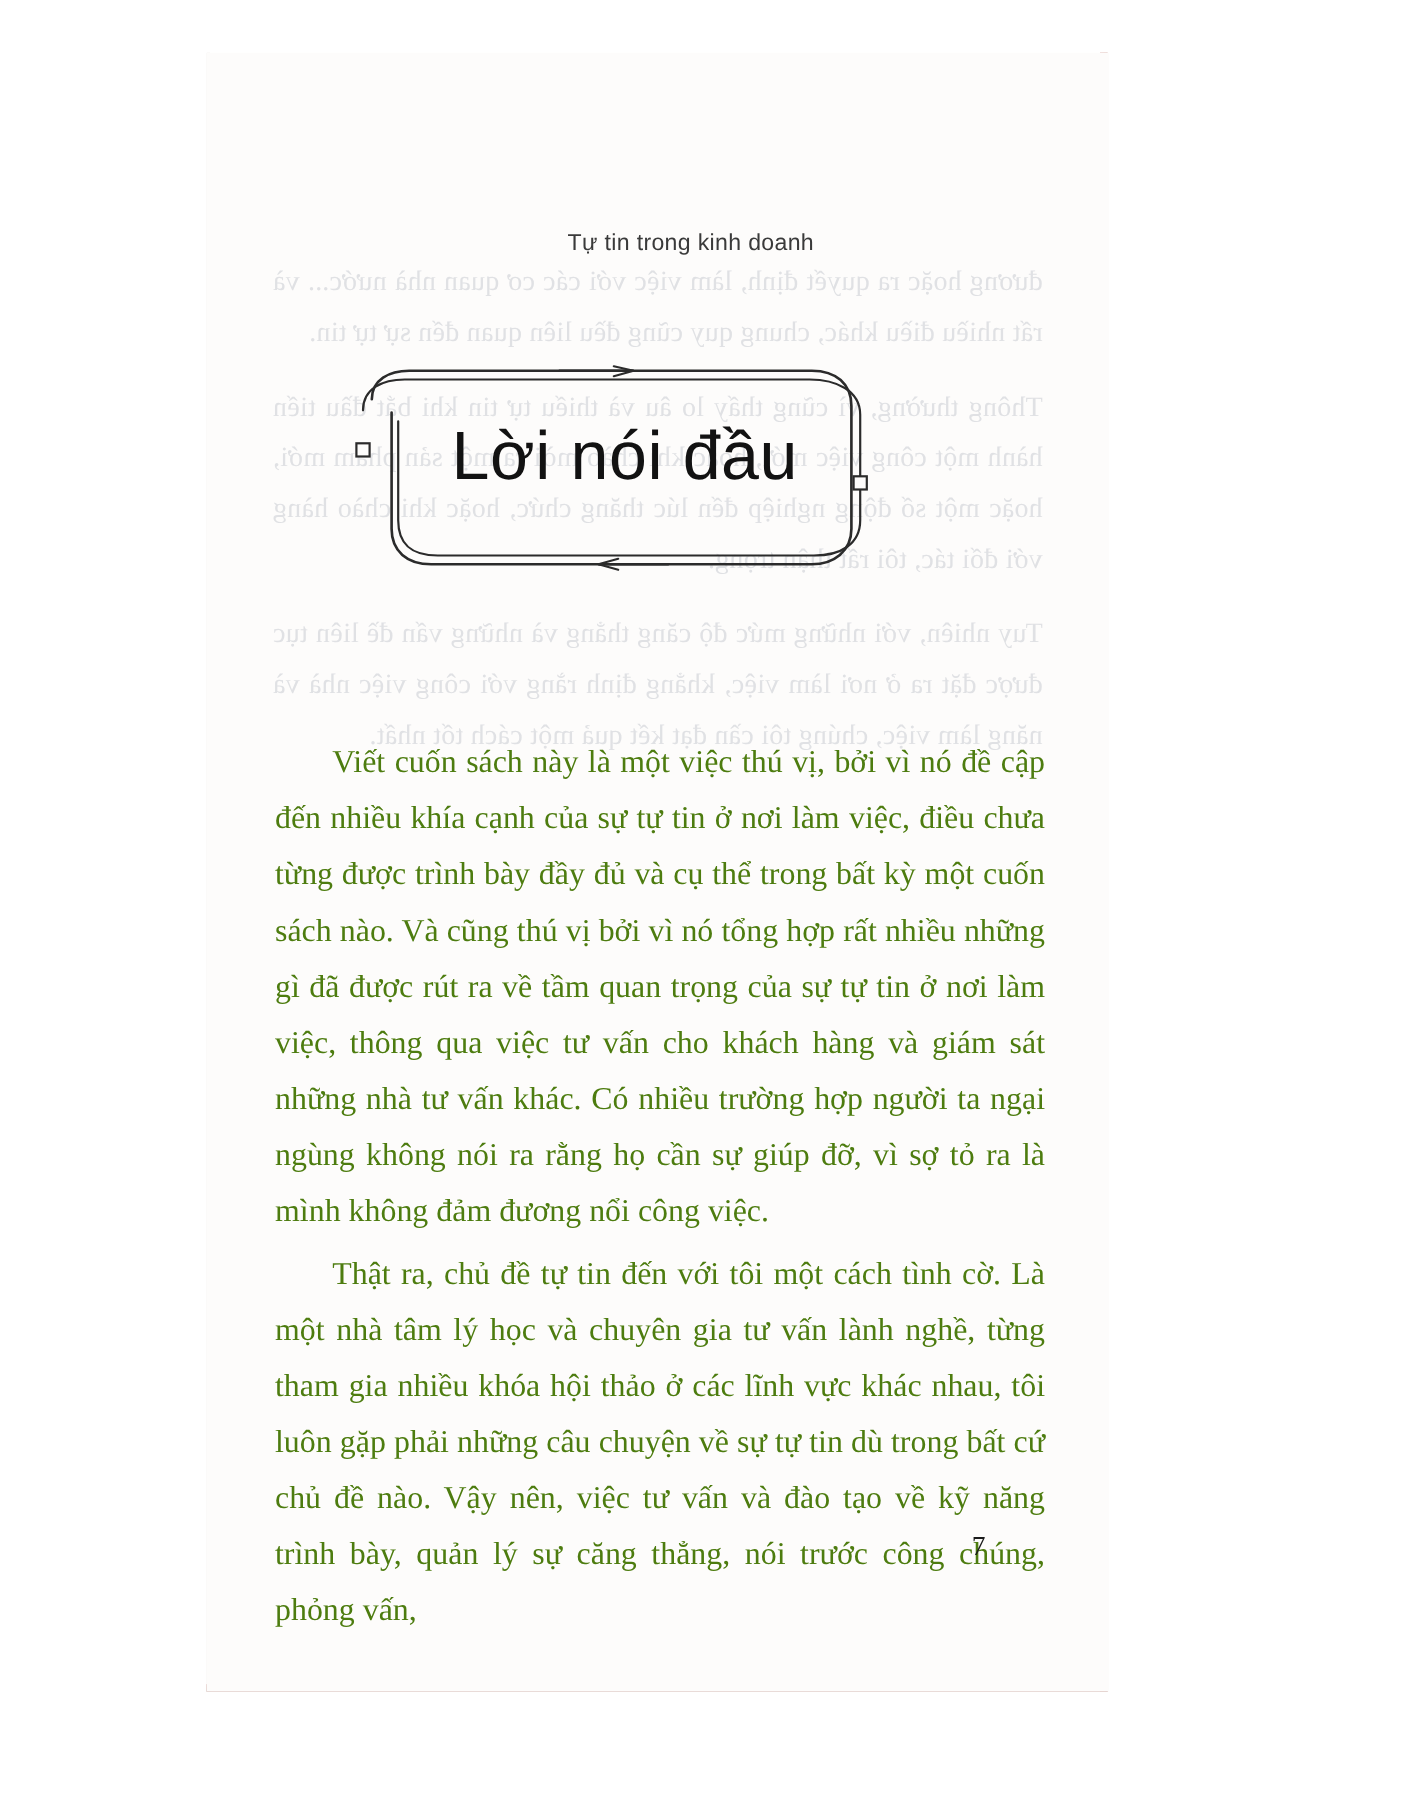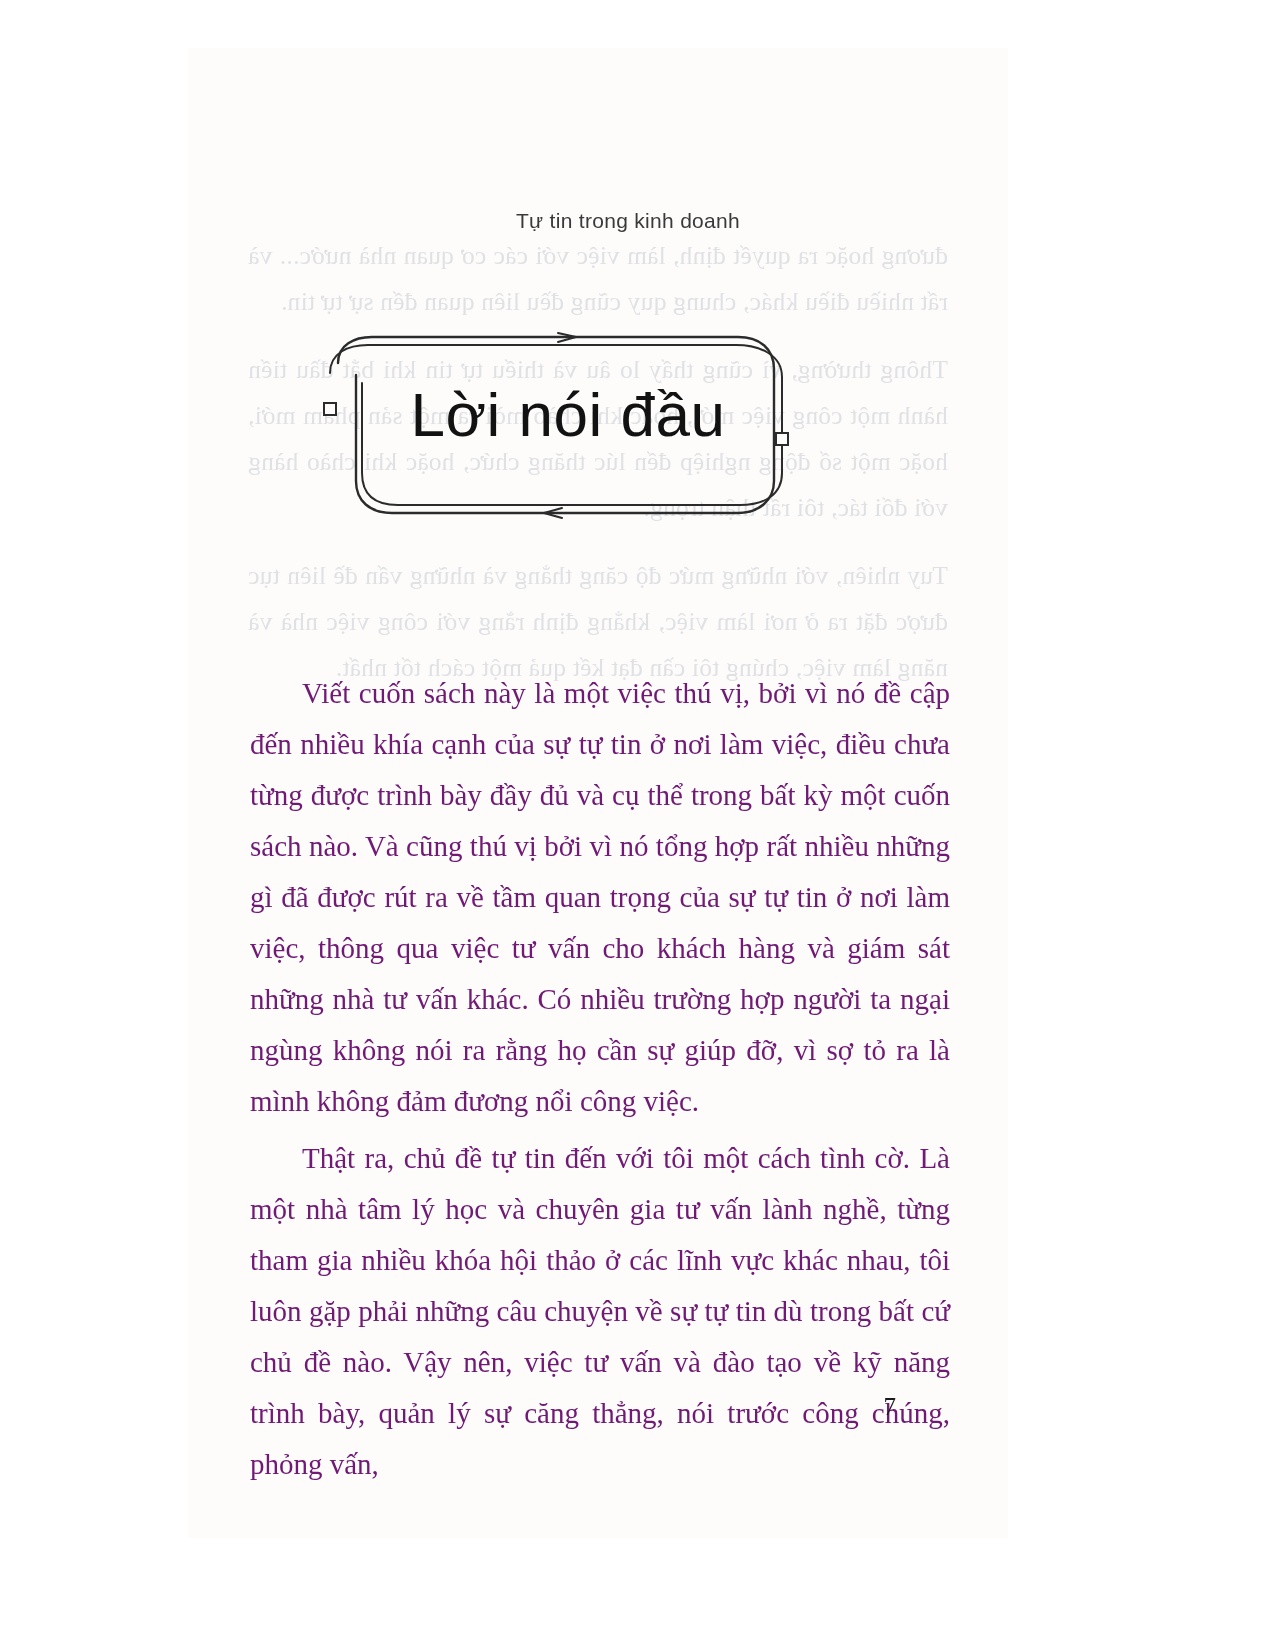--- a/index.html
+++ b/index.html
@@ -114,21 +114,21 @@
   }
 
   
   .body-copy {
     position: absolute;
     left: 62px;
     top: 620px;
     width: 700px;
     font-size: 29px;
     line-height: 51px;
-    color: #701a75;
+    color: #4d7c0f;
     text-align: justify;
   }
   .body-copy p {
     margin: 0 0 6px 0;
     text-indent: 52px;
   }
 
   .folio {
     position: absolute;
     right: 112px;

